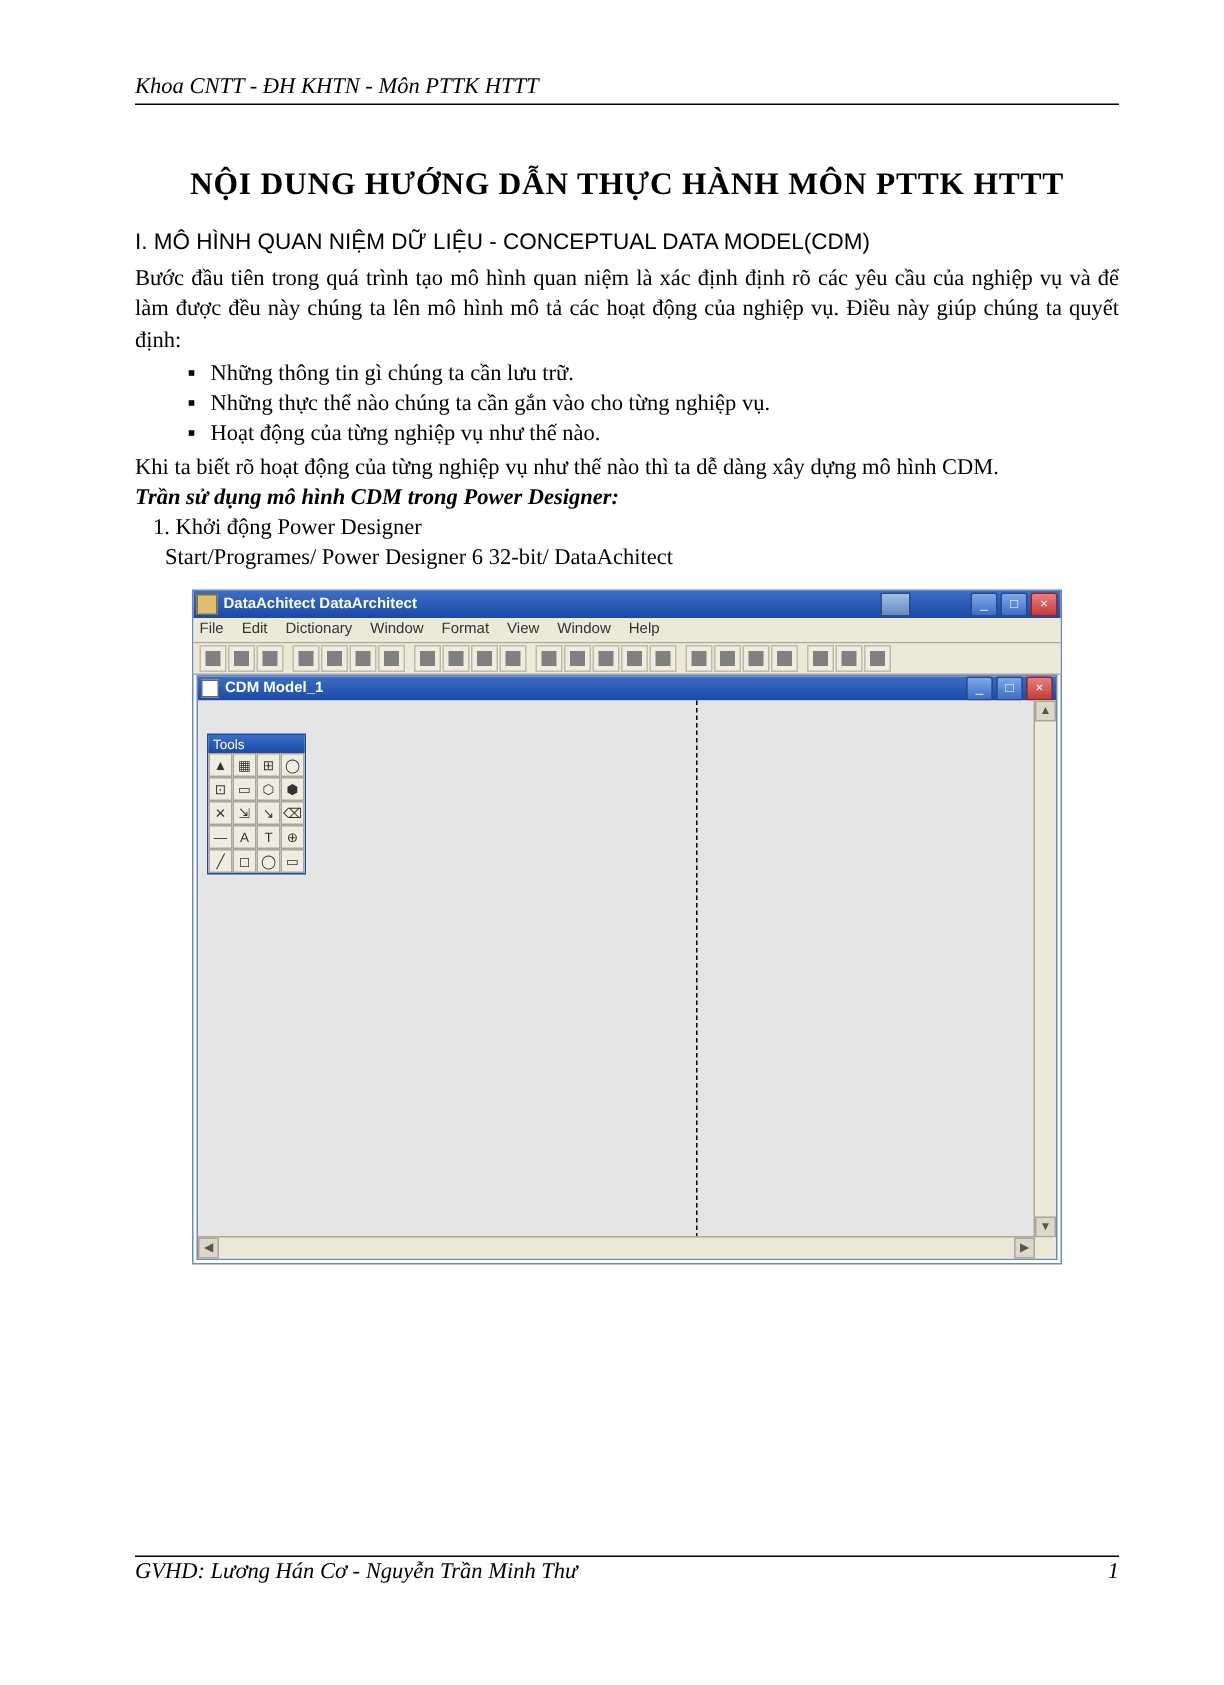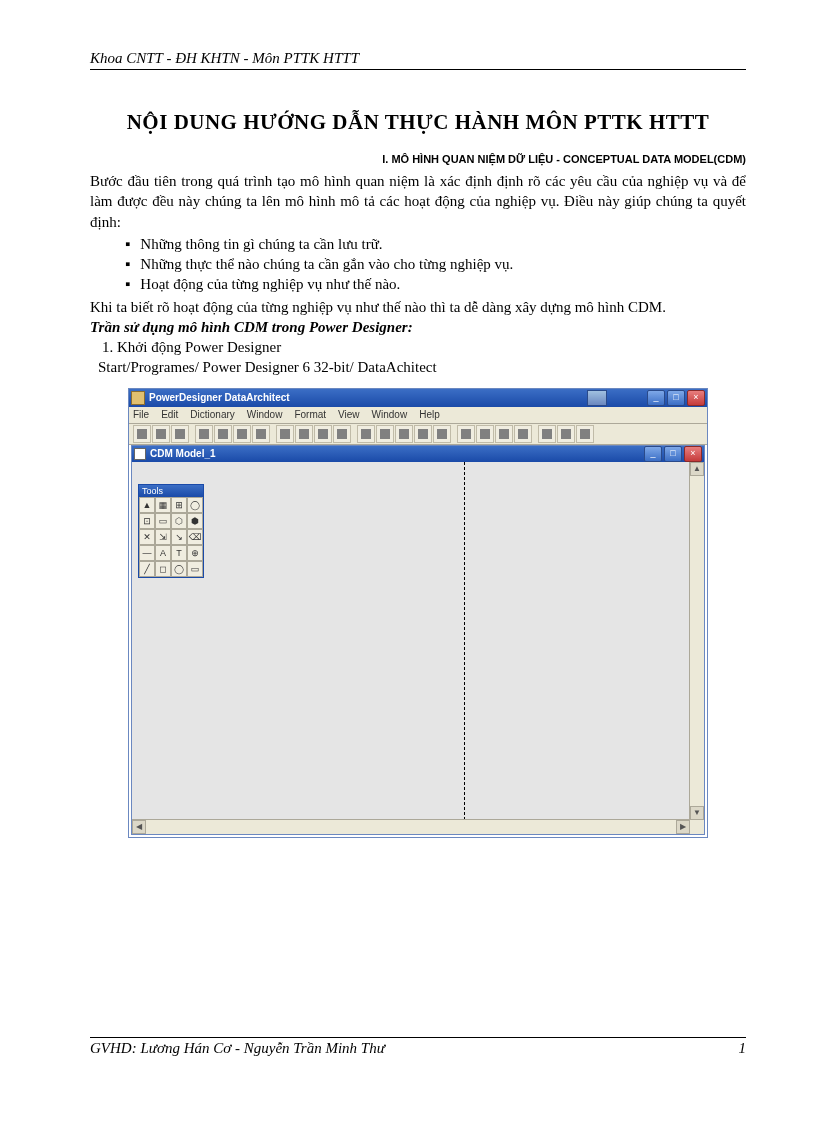--- a/index.html
+++ b/index.html
@@ -24,25 +24,24 @@
     margin-bottom: 40px;
   }
   .title {
     font-weight: bold;
     font-size: 21px;
     text-align: center;
     margin-bottom: 18px;
     letter-spacing: 0.5px;
   }
   .section-heading {
-    font-weight: bold;
-    font-size: 11px;
+    font-weight: normal;
+    font-size: 15px;
     margin-bottom: 6px;
     font-family: Arial, sans-serif;
-    text-align: right;
   }
   .body-text {
     font-size: 15px;
     line-height: 1.35;
     text-align: justify;
   }
   .bullet-list {
     margin: 2px 0 2px 35px;
     padding: 0;
     list-style: none;
@@ -52,21 +51,21 @@
     margin-right: 10px;
   }
   .italic-bold {
     font-style: italic;
     font-weight: bold;
   }
   .numbered {
     margin-left: 12px;
   }
   .sub-indent {
-    margin-left: 8px;
+    margin-left: 20px;
   }
   .screenshot {
     margin-top: 10px;
     width: 580px;
     height: 450px;
     margin-left: auto;
     margin-right: auto;
     position: relative;
     background: #fff;
   }
@@ -311,21 +310,21 @@
 
   <div class="body-text italic-bold">Trần sử dụng mô hình CDM trong Power Designer:</div>
 
   <div class="body-text numbered">1.  Khởi động Power Designer</div>
   <div class="body-text sub-indent">Start/Programes/  Power Designer  6 32-bit/ DataAchitect</div>
 
   <div class="screenshot">
     <div class="app-outer">
       <div class="titlebar">
         <div class="app-icon"></div>
-        <div class="title-text">PowerDesigner DataArchitect</div>
+        <div class="title-text">DataAchitect DataArchitect</div>
         <div class="spacer-icon"></div>
         <div class="win-btns">
           <div class="win-btn">_</div>
           <div class="win-btn">□</div>
           <div class="win-btn close">×</div>
         </div>
       </div>
       <div class="menubar">
         <span>File</span>
         <span>Edit</span>

